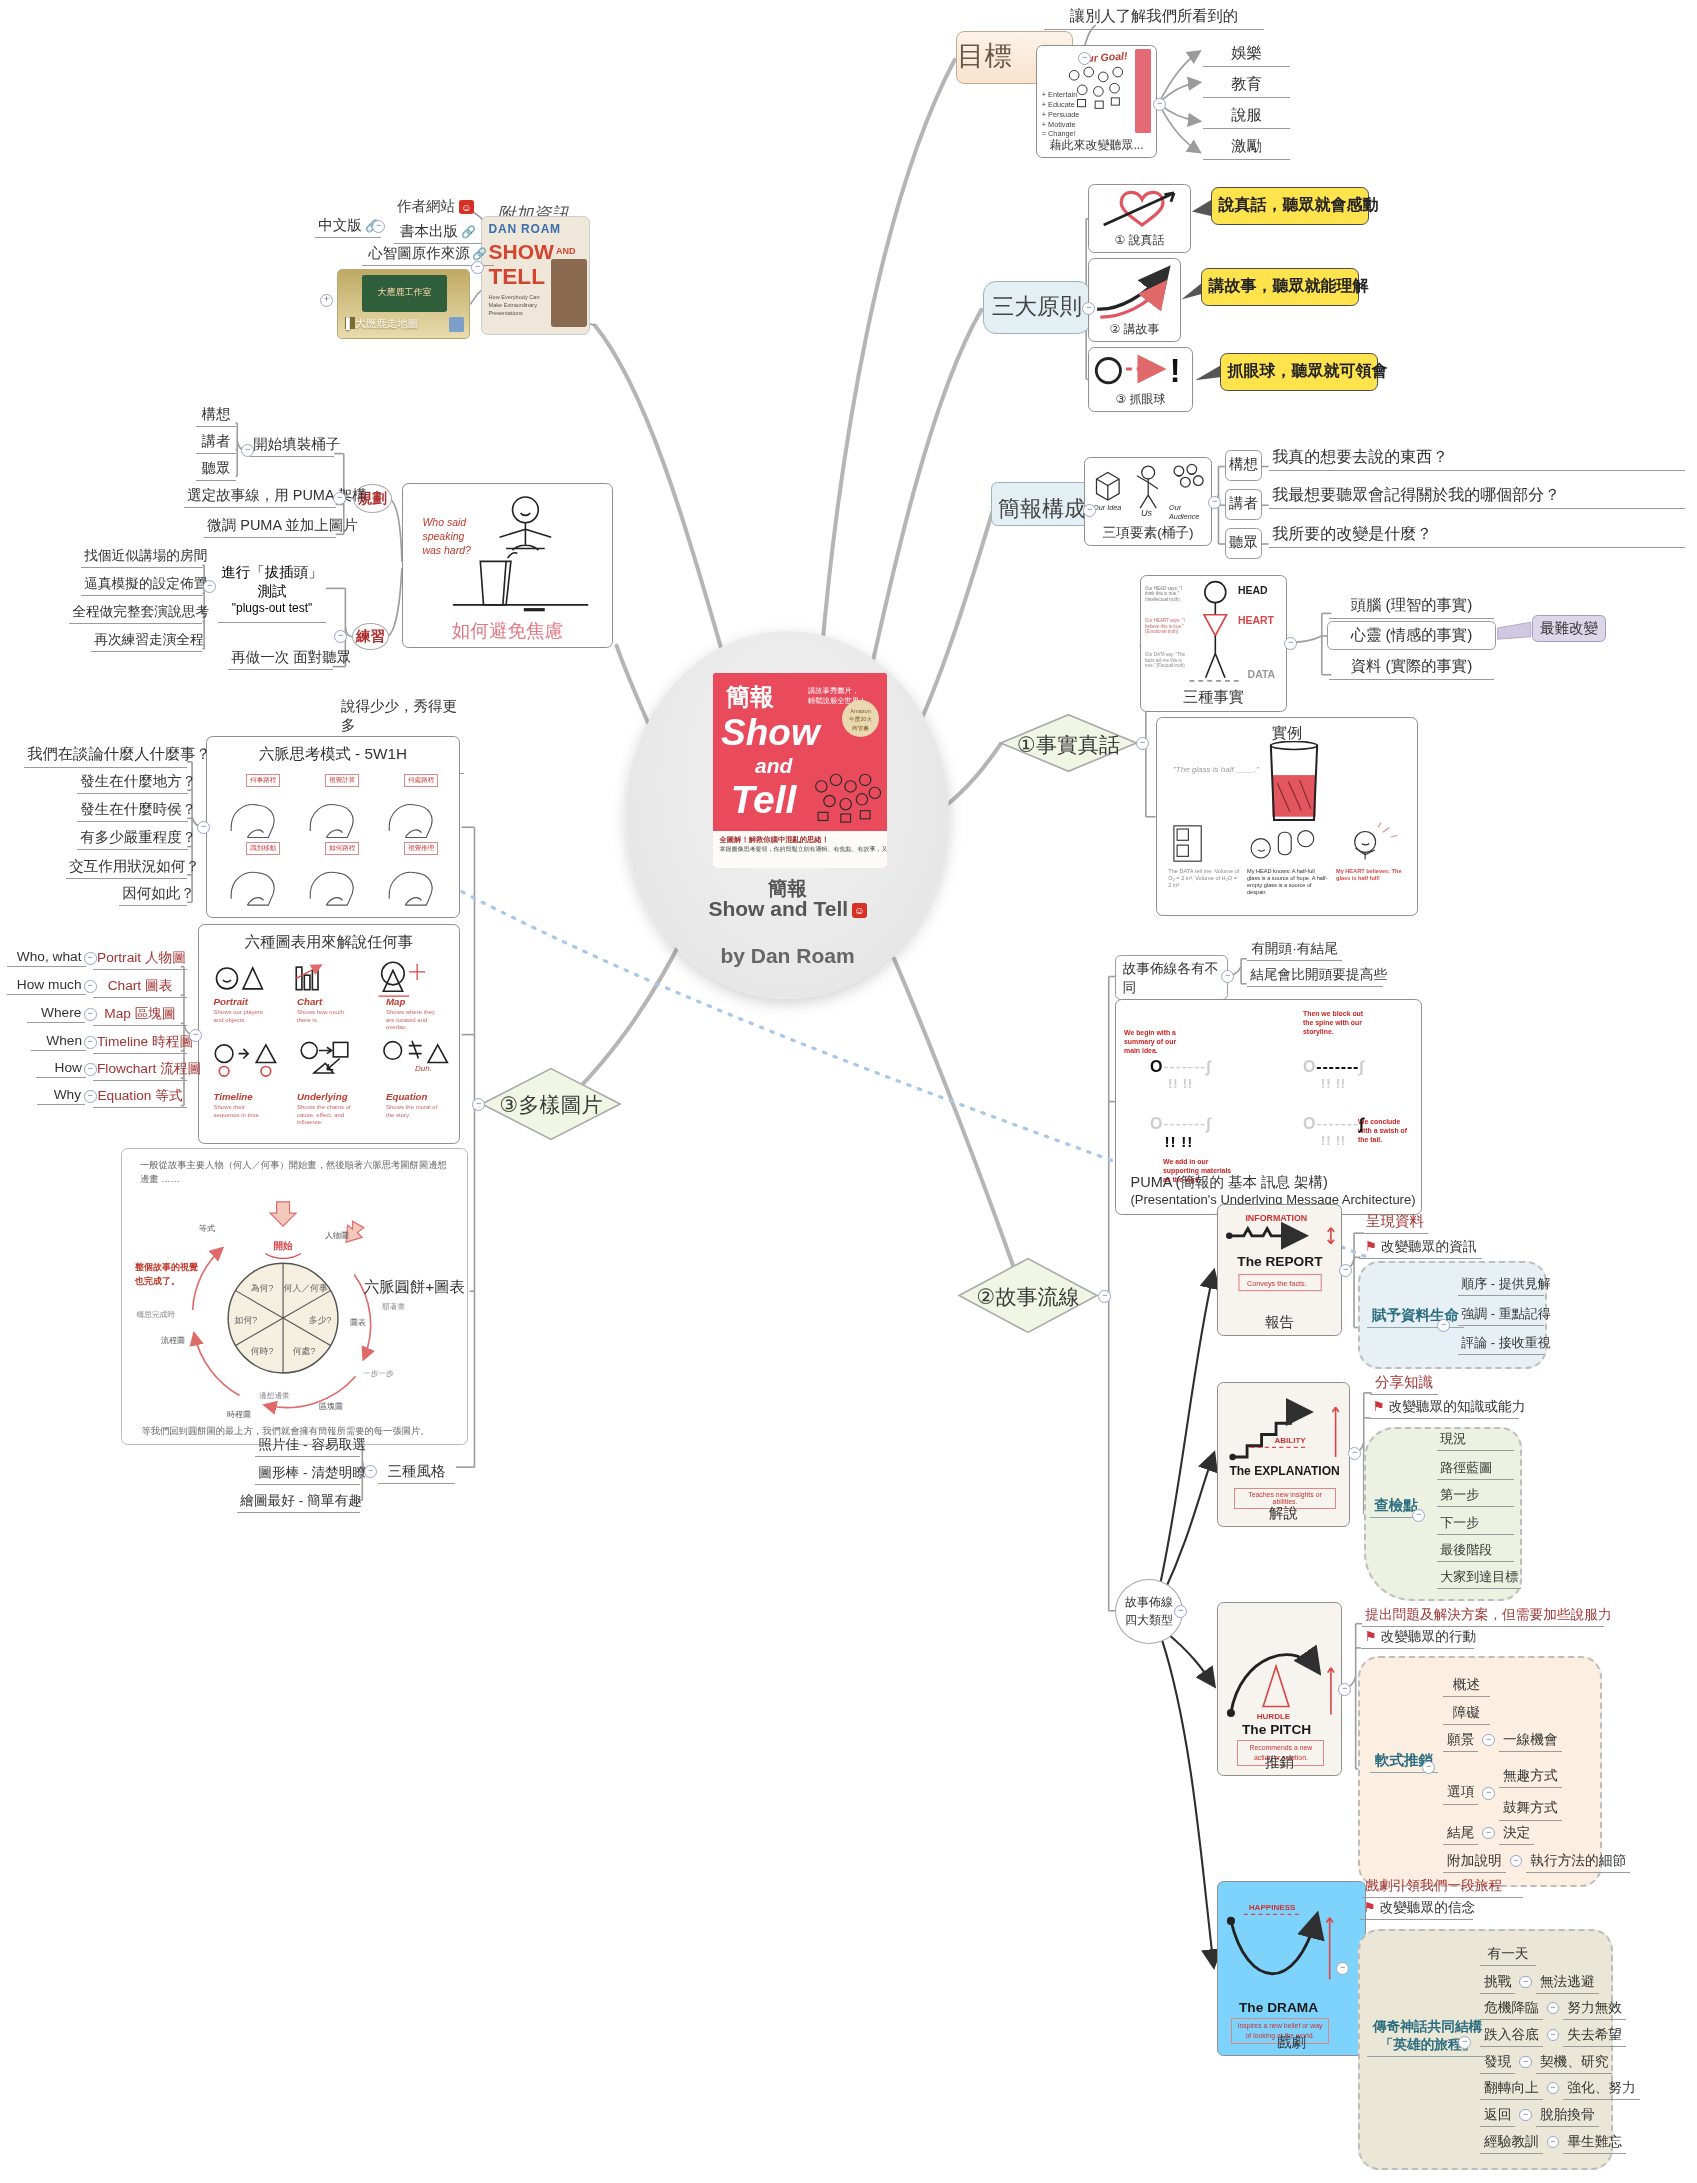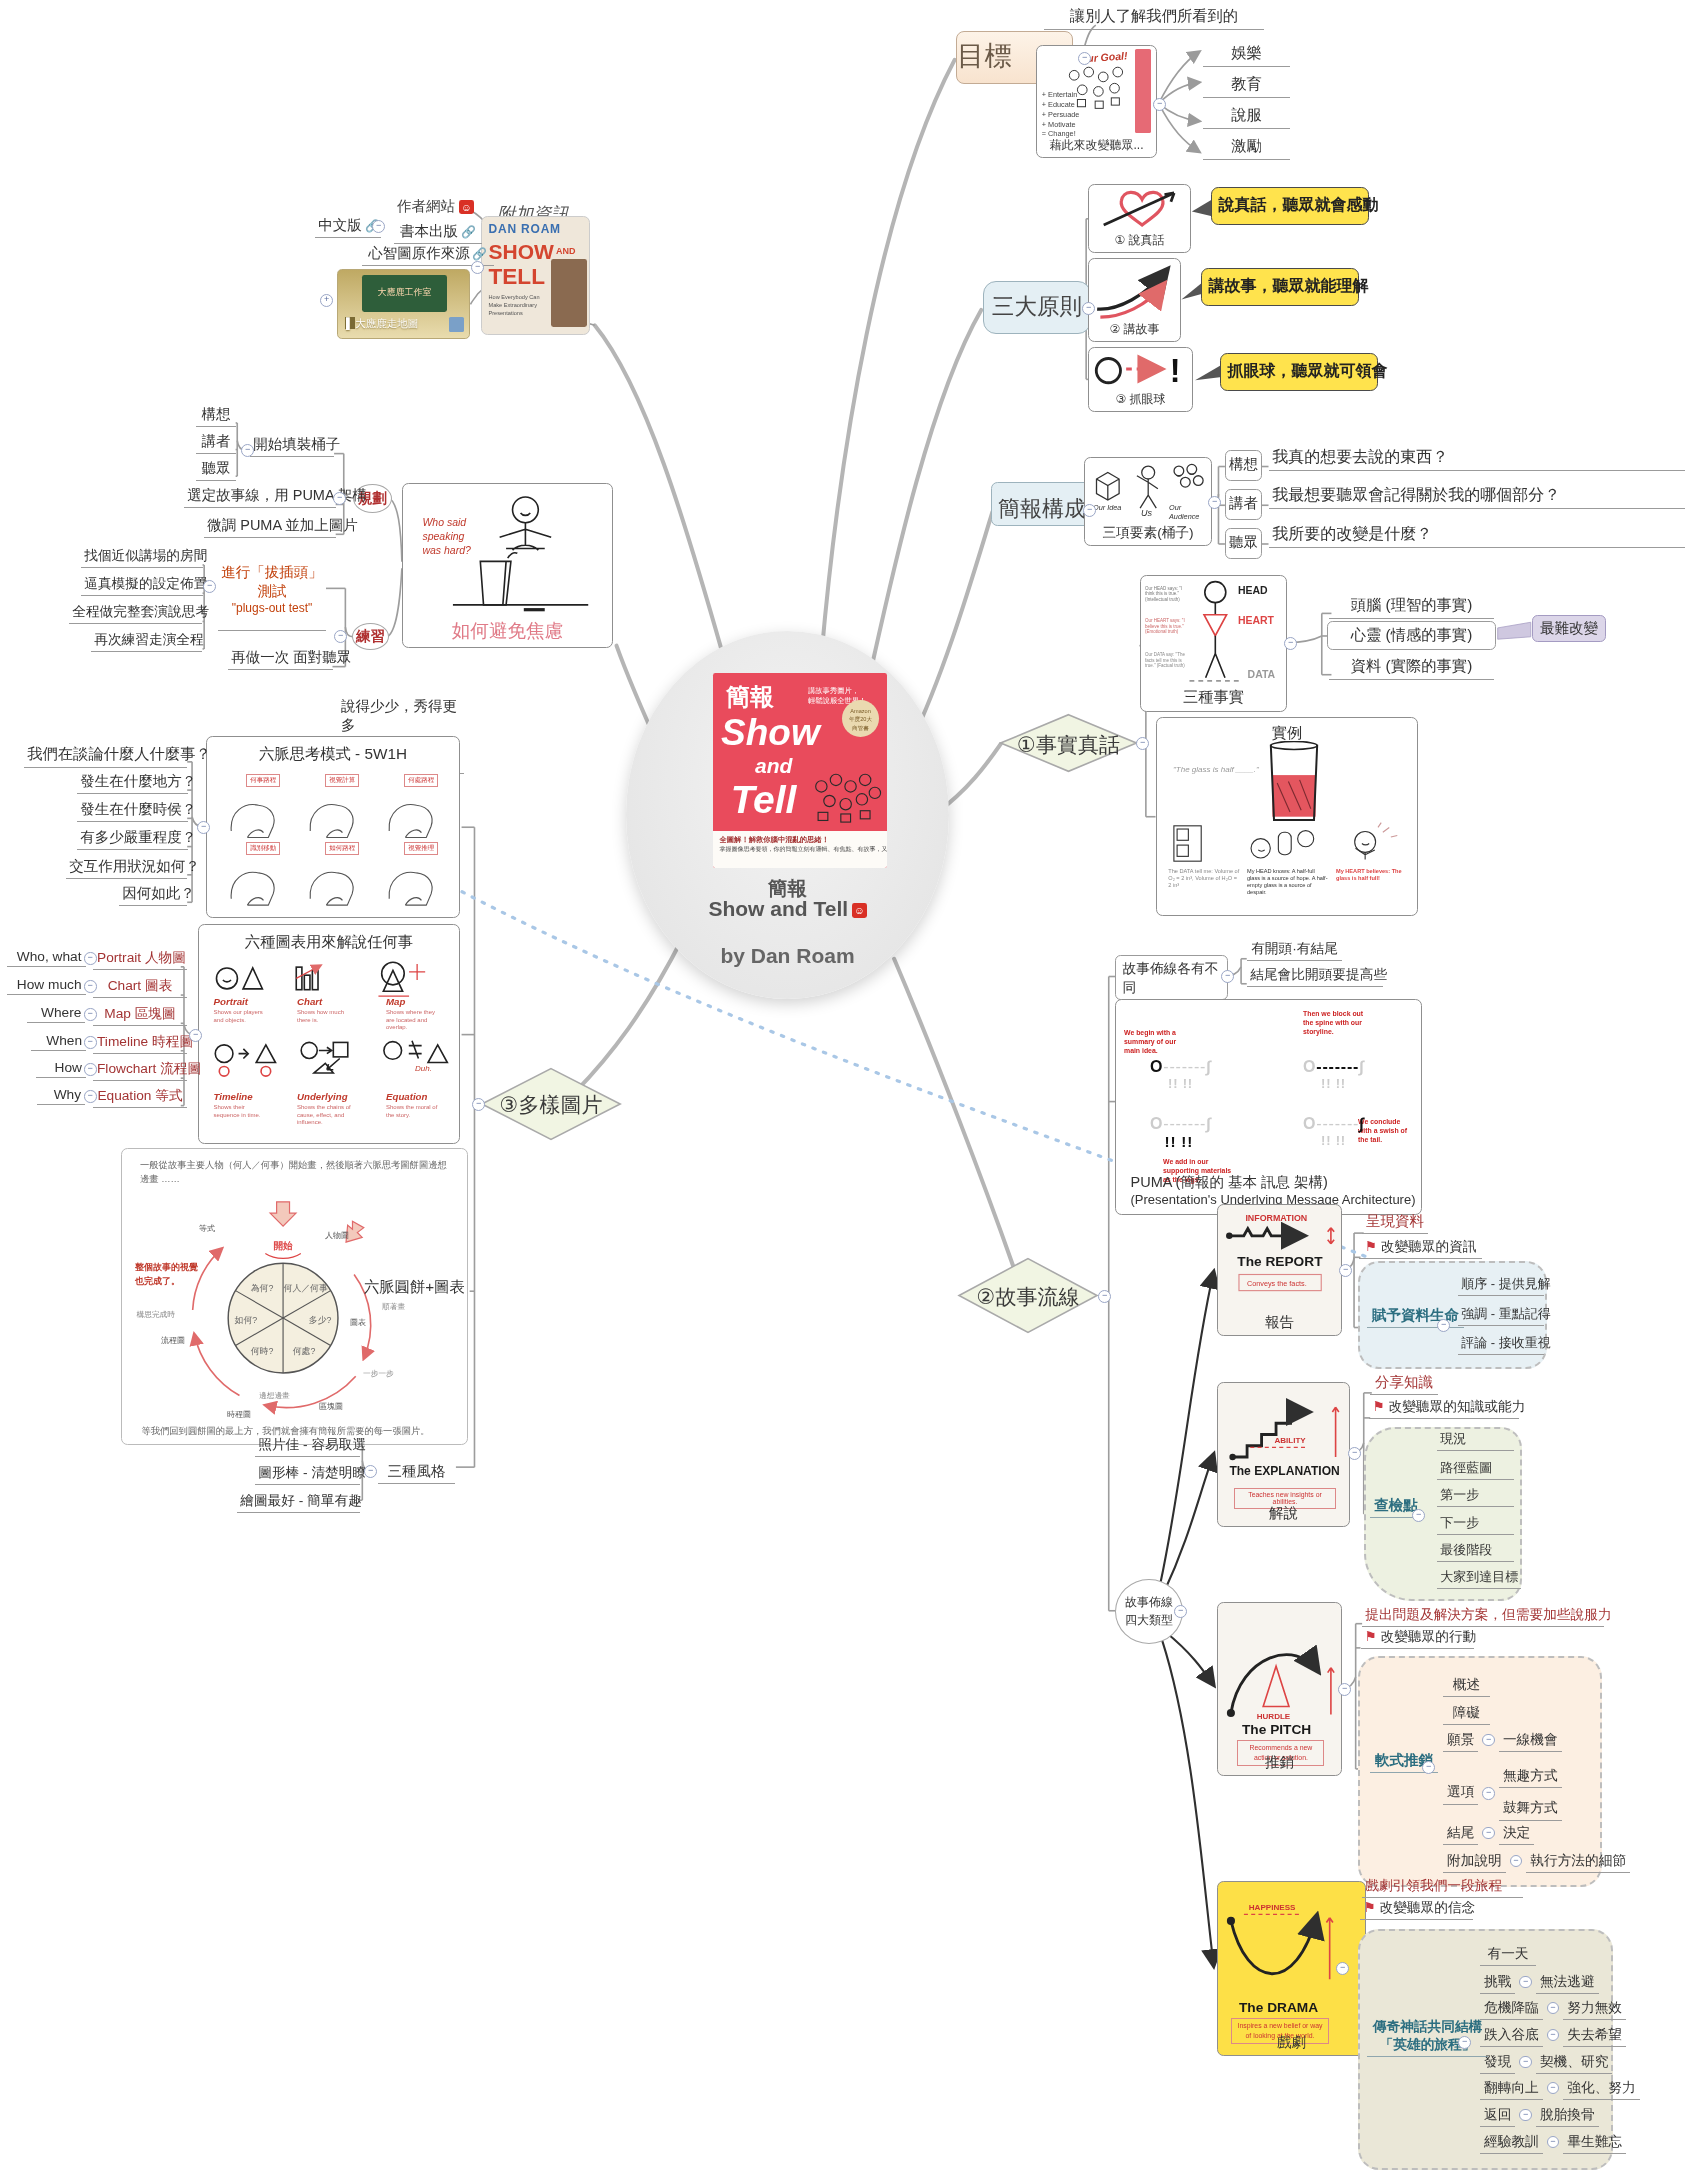--- a/index.html
+++ b/index.html
@@ -534,21 +534,21 @@
 <div class="n ln" style="left:1443px;top:1675px;width:47px;font-size:13.7px">概述</div>
 <div class="n ln" style="left:1443px;top:1703px;width:47px;font-size:13.7px">障礙</div>
 <div class="kv n" style="left:1443px;top:1730px"><span class="seg">願景</span><span class="mi">−</span><span class="seg">一線機會</span></div>
 <div class="kv n" style="left:1443px;top:1766px"><span class="seg" style="vertical-align:middle">選項</span><span class="mi">−</span><span class="col">
       <span class="seg">無趣方式</span>
       <span class="seg">鼓舞方式</span>
     </span></div>
 <div class="kv n" style="left:1443px;top:1823px"><span class="seg">結尾</span><span class="mi">−</span><span class="seg">決定</span></div>
 <div class="kv n" style="left:1443px;top:1851px"><span class="seg">附加說明</span><span class="mi">−</span><span class="seg">執行方法的細節</span></div>
 
-<div class="n img-node" style="left:1217px;top:1881px;width:149px;height:175px;background:#fde047">
+<div class="n img-node" style="left:1217px;top:1881px;width:149px;height:175px;background:#7dd3fc">
   <svg width="123" height="128" viewBox="0 0 152 158">
       <path d="M16 48 C36 132 96 140 122 42" fill="none" stroke="#222" stroke-width="3.5" marker-end="url(#ab)"></path>
       <circle cx="16" cy="48" r="5" fill="#222"></circle>
       <path d="M32 40 H104" stroke="#d44" stroke-width="1.6" stroke-dasharray="5 4"></path>
       <text x="38" y="34" font-size="10" font-weight="bold" fill="#cc3333">HAPPINESS</text>
       <path d="M138 44 V120 M138 44 l-4 6 M138 44 l4 6" stroke="#d44" stroke-width="2" fill="none"></path>
     </svg>
   <div class="n" style="left:21px;top:118px;font-size:13.7px;font-weight:bold;color:#1a1a1a">The DRAMA</div>
   <div class="n" style="left:13px;top:136px;width:98px;border:1.1px solid #d88;font-size:6.9px;color:#cc3333;text-align:center;padding:2.4px 1.6px;line-height:1.4"><span>Inspires a new belief or way</span><br><span>of looking at the world.</span></div>
   <div class="cap">戲劇</div>
@@ -759,21 +759,21 @@
   <div class="cap cap-red" style="font-size:18.6px">如何避免焦慮</div>
 </div>
 <div class="n oval" style="left:353px;top:484px;width:39px;height:29px;font-size:14.5px;line-height:27px;color:#b03030;font-weight:bold"><span>規劃</span></div>
 <div class="n oval" style="left:352px;top:623px;width:37px;height:27.4px;font-size:14.5px;line-height:25px;color:#b03030;font-weight:bold"><span>練習</span></div>
 <div class="n ln" style="left:250px;top:434px;width:84px;font-size:14.5px">開始填裝桶子</div>
 <div class="n ln" style="left:196px;top:404px;width:40px;font-size:14.5px">構想</div>
 <div class="n ln" style="left:196px;top:431px;width:40px;font-size:14.5px">講者</div>
 <div class="n ln" style="left:196px;top:458px;width:40px;font-size:14.5px">聽眾</div>
 <div class="n ln" style="left:184px;top:485px;width:152px;font-size:14.5px">選定故事線，用 PUMA 架構</div>
 <div class="n ln" style="left:204px;top:515px;width:132px;font-size:14.5px">微調 PUMA 並加上圖片</div>
-<div class="n" style="left:218px;top:563px;width:108px;border-bottom:1.6px solid #9b9b9b;text-align:center;padding-bottom:15px;color:#c2410c">
+<div class="n" style="left:218px;top:563px;width:108px;border-bottom:1.6px solid #9b9b9b;text-align:center;padding-bottom:7px;color:#000000">
     <div style="font-size:14.5px">進行「拔插頭」測試</div>
     <div style="font-size:12px">"plugs-out test"</div>
   </div>
 <div class="n ln" style="left:81px;top:546px;width:122px;font-size:13.7px">找個近似講場的房間</div>
 <div class="n ln" style="left:81px;top:574px;width:122px;font-size:13.7px">逼真模擬的設定佈置</div>
 <div class="n ln" style="left:69px;top:602px;width:133px;font-size:13.7px">全程做完整套演說思考</div>
 <div class="n ln" style="left:91px;top:630px;width:111px;font-size:13.7px">再次練習走演全程</div>
 <div class="n ln" style="left:228px;top:647px;width:105px;font-size:14.5px">再做一次 面對聽眾</div>
 
 

